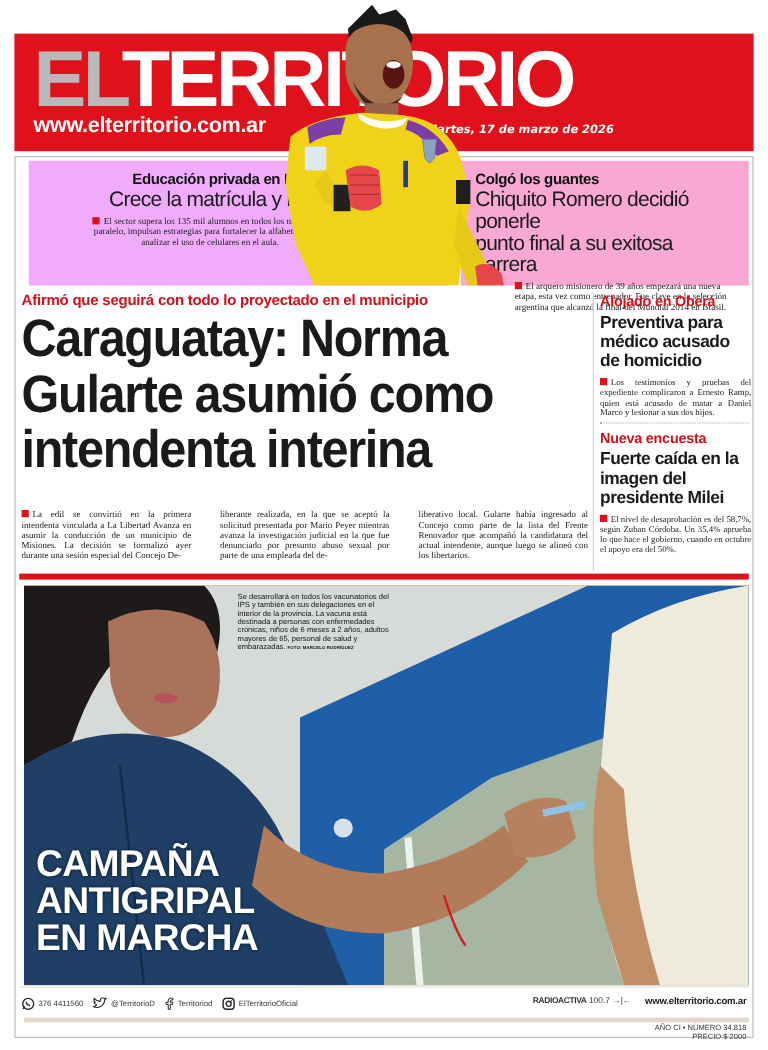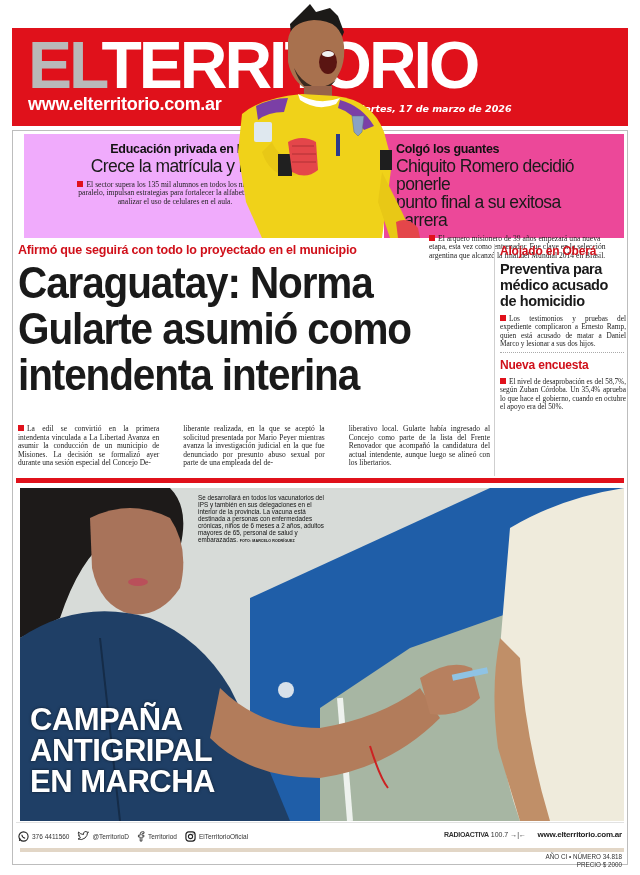--- a/index.html
+++ b/index.html
@@ -13,21 +13,21 @@
     .logo .terr { color: #ffffff; }
     .site-url { position: absolute; left: 16px; top: 66px; font-family: "Liberation Sans", sans-serif; font-weight: 700; font-size: 18px; color: #ffffff; letter-spacing: -0.3px; }
     .date { position: absolute; left: 343px; top: 75px; font-family: "DejaVu Sans", sans-serif; font-style: italic; font-weight: 700; font-size: 9.5px; color: #ffffff; }
 
     
     .frame { position: absolute; left: 12px; top: 130px; width: 616px; height: 735px; border: 1px solid #bdbdbd; }
 
     
     .teaser { position: absolute; top: 134px; height: 104px; padding: 8px 10px; }
     .teaser-left { left: 24px; width: 350px; background: #f0abfc; text-align: center; }
-    .teaser-right { left: 384px; width: 240px; background: #ec4899; padding-left: 12px; }
+    .teaser-right { left: 384px; width: 240px; background: #f9a8d4; padding-left: 12px; }
     .kicker-dark { font-family: "Liberation Sans", sans-serif; font-weight: 700; font-size: 12.5px; color: #111; letter-spacing: -0.3px; }
     .teaser-title { font-family: "Liberation Sans", sans-serif; font-size: 17.5px; line-height: 18px; color: #1a1a1a; letter-spacing: -0.6px; margin-top: 1px; }
     .teaser-body { font-family: "Liberation Serif", serif; font-size: 7.6px; line-height: 8.4px; color: #222; margin-top: 6px; margin-left: 33px; }
     .sq { display: inline-block; width: 6px; height: 6px; background: #e0111b; margin-right: 3px; vertical-align: 0px; }
 
     
     .player { position: absolute; left: 232px; top: 2px; width: 190px; height: 236px; }
 
     
     .main-kicker { position: absolute; left: 18px; top: 243px; font-family: "Liberation Sans", sans-serif; font-weight: 700; font-size: 12.5px; color: #d0101a; letter-spacing: -0.2px; }
@@ -156,20 +156,21 @@
 <section class="side" style="top:244px;">
   <div class="side-kicker">Alojado en Oberá</div>
   <div class="side-title">Preventiva para médico acusado de homicidio</div>
   <div class="side-body"><span class="sq"></span><span>Los testimonios y pruebas del expediente complicaron a Ernesto Ramp, quien está acusado de matar a Daniel Marco y lesionar a sus dos hijos.</span></div>
 </section>
 
 <div class="side-sep"></div>
 
 <section class="side" style="top:358px;">
   <div class="side-kicker">Nueva encuesta</div>
+  <div class="side-title">Fuerte caída en la imagen del presidente Milei</div>
   <div class="side-body"><span class="sq"></span><span>El nivel de desaprobación es del 58,7%, según Zuban Córdoba. Un 35,4% aprueba lo que hace el gobierno, cuando en octubre el apoyo era del 50%.</span></div>
 </section>
 
 <div class="red-rule"></div>
 
 <section class="photo">
   <svg width="604" height="333" viewBox="0 0 604 333">
 
     <rect x="0" y="0" width="604" height="333" fill="#d7dbd8"></rect>
 

